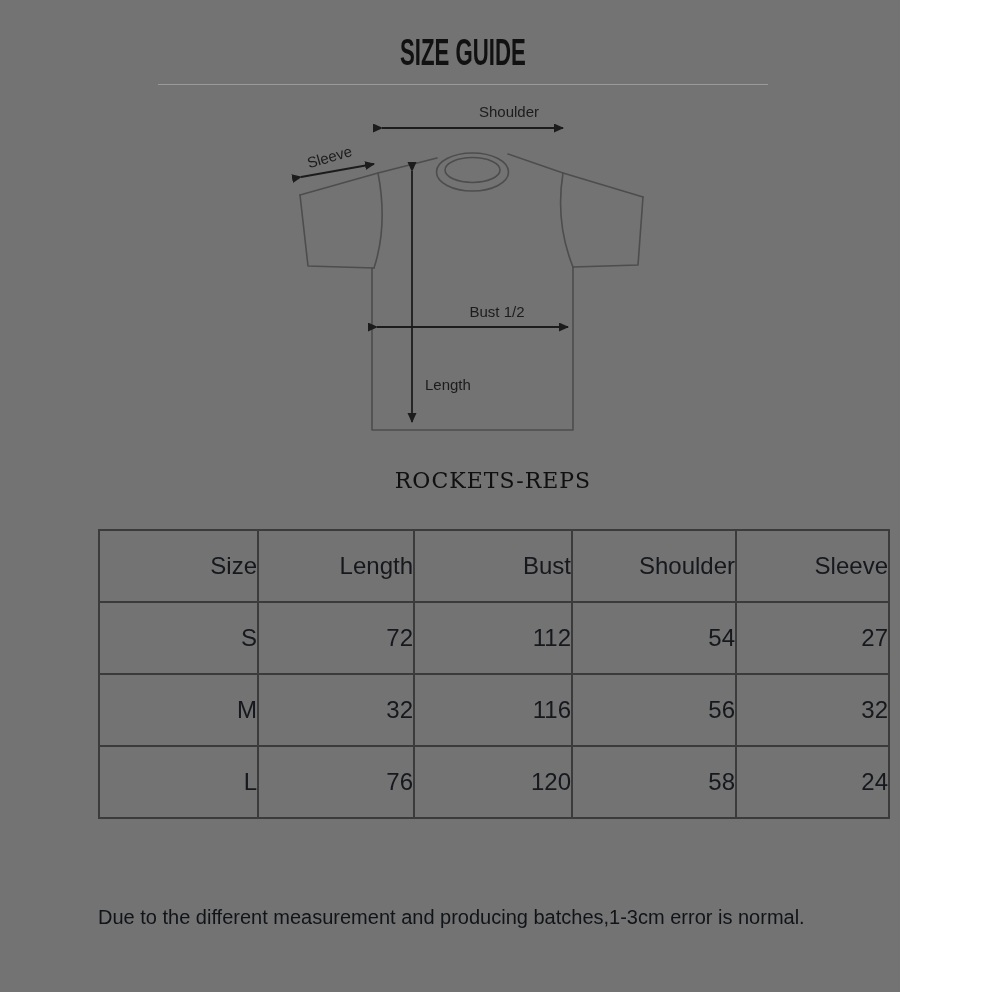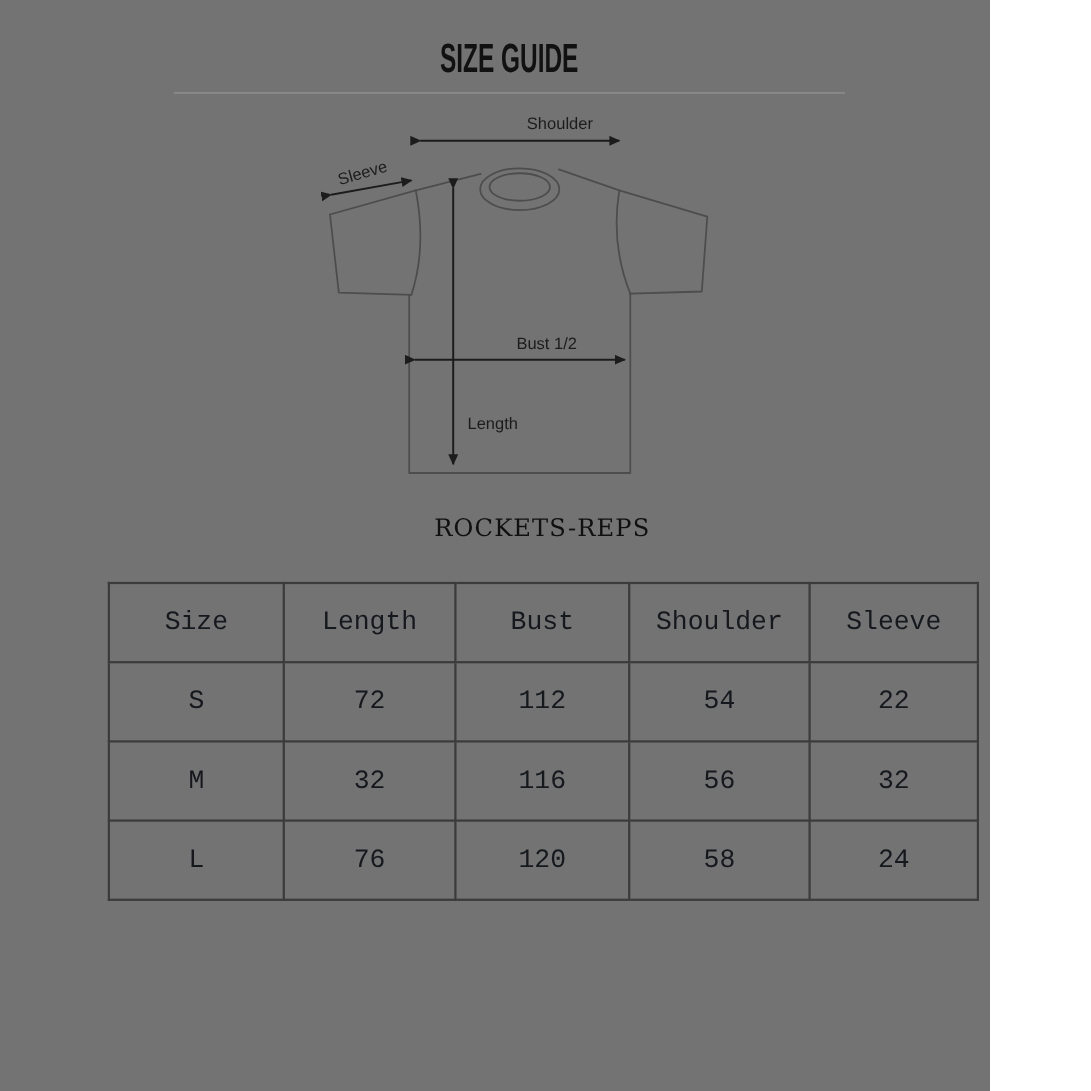--- a/index.html
+++ b/index.html
@@ -92,23 +92,23 @@
     left: 98px;
     top: 529px;
     width: 790px;
     border-collapse: collapse;
     table-layout: fixed;
   }
   .size-table th,
   .size-table td {
     border: 2px solid #3b3b3b;
     height: 70px;
-    text-align: center;
+    text-align: right;
     vertical-align: middle;
-    font-family: Liberation Mono, monospace;
+    font-family: Liberation Sans, sans-serif;
     font-size: 24px;
     font-weight: 400;
     color: #15181d;
     padding: 0;
   }
 
   
   .footnote {
     position: absolute;
     left: 98px;
@@ -184,33 +184,34 @@
         <th>Shoulder</th>
         <th>Sleeve</th>
       </tr>
     </thead>
     <tbody>
       <tr>
         <td>S</td>
         <td>72</td>
         <td>112</td>
         <td>54</td>
-        <td>22</td>
+        <td>27</td>
       </tr>
       <tr>
         <td>M</td>
         <td>32</td>
         <td>116</td>
         <td>56</td>
         <td>32</td>
       </tr>
       <tr>
         <td>L</td>
         <td>76</td>
         <td>120</td>
         <td>58</td>
         <td>24</td>
       </tr>
     </tbody>
   </table>
 
+  <div class="footnote">Due to the different measurement and producing batches,1-3cm error is normal.</div>
 
 </div>
 
 </body></html>

